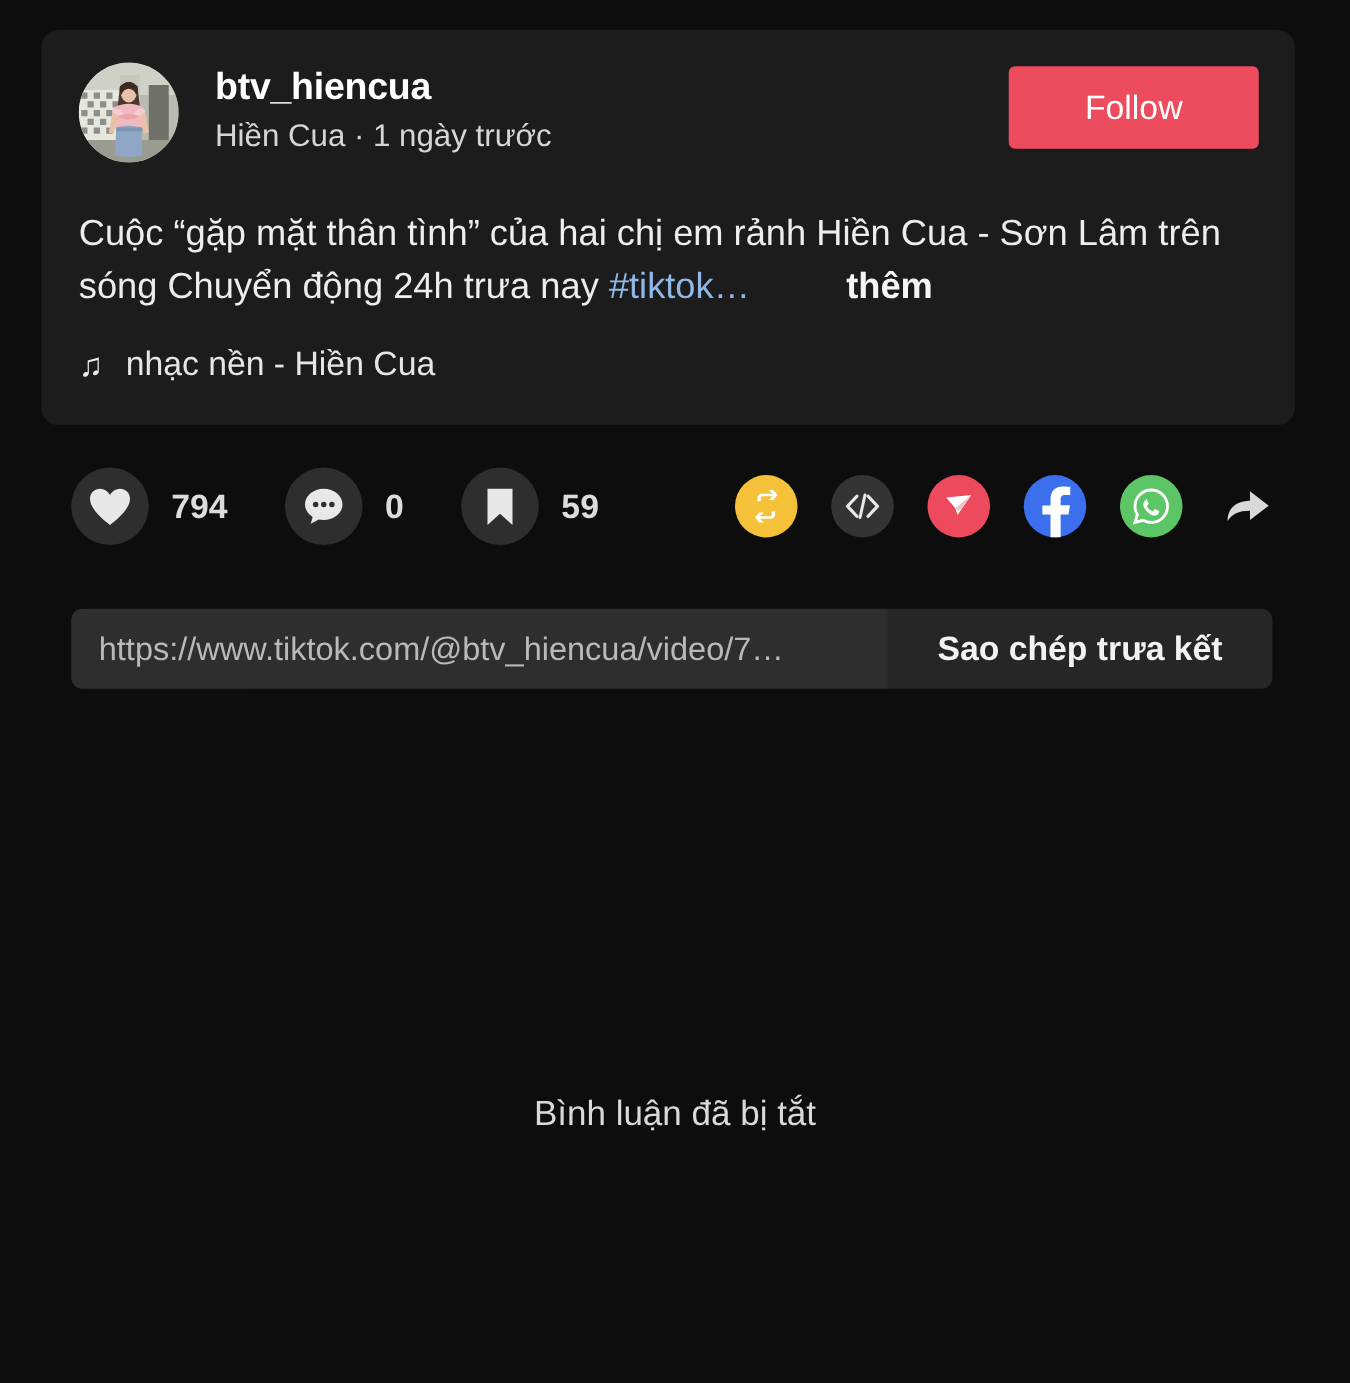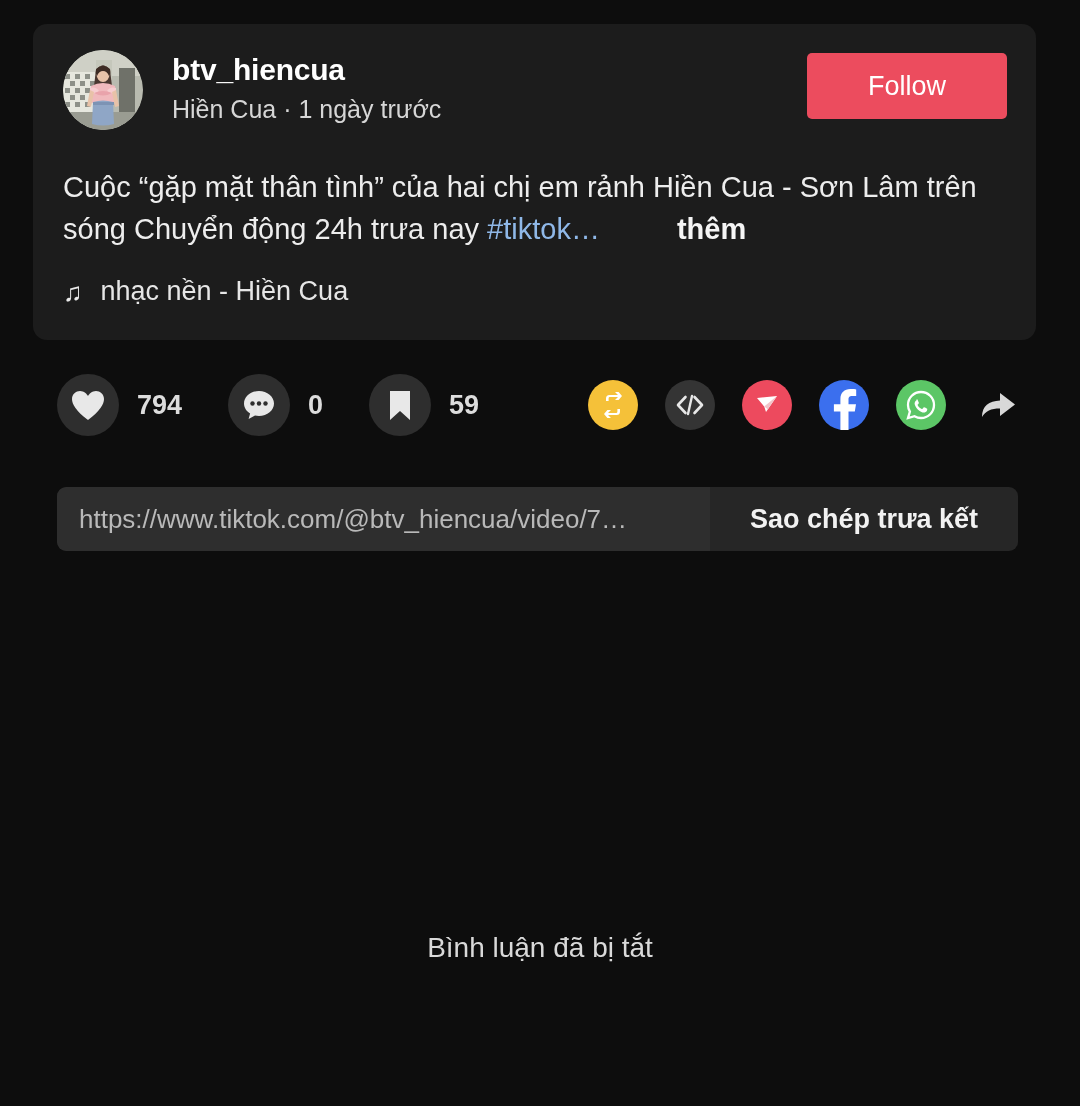--- a/index.html
+++ b/index.html
@@ -212,21 +212,21 @@
     font-size: 27px;
     font-weight: bold;
     font-family: "Liberation Sans", sans-serif;
     cursor: pointer;
   }
 
   
   .comments-disabled {
     position: absolute;
     left: 0;
-    top: 932px;
+    top: 875px;
     width: 1080px;
     text-align: center;
     font-size: 28px;
     color: #d9d9d9;
   }
 </style>
 </head>
 <body>
 
 <div class="page">

